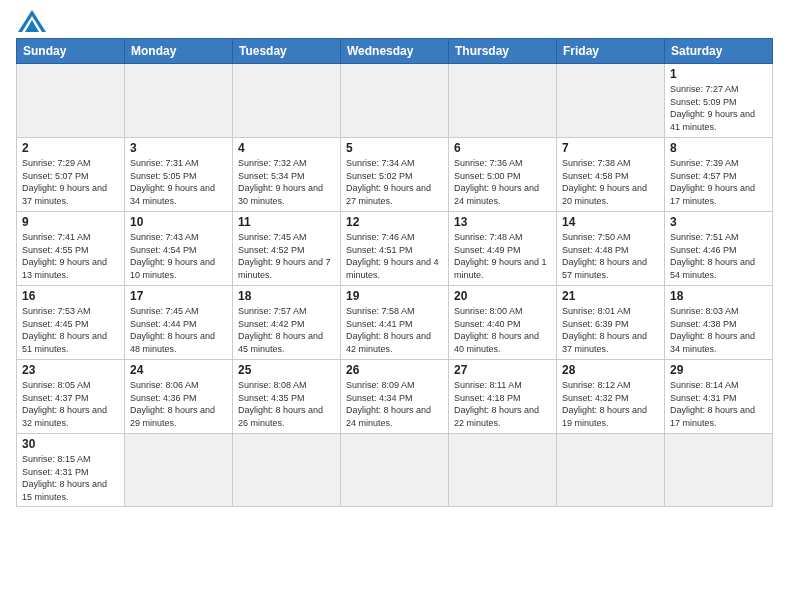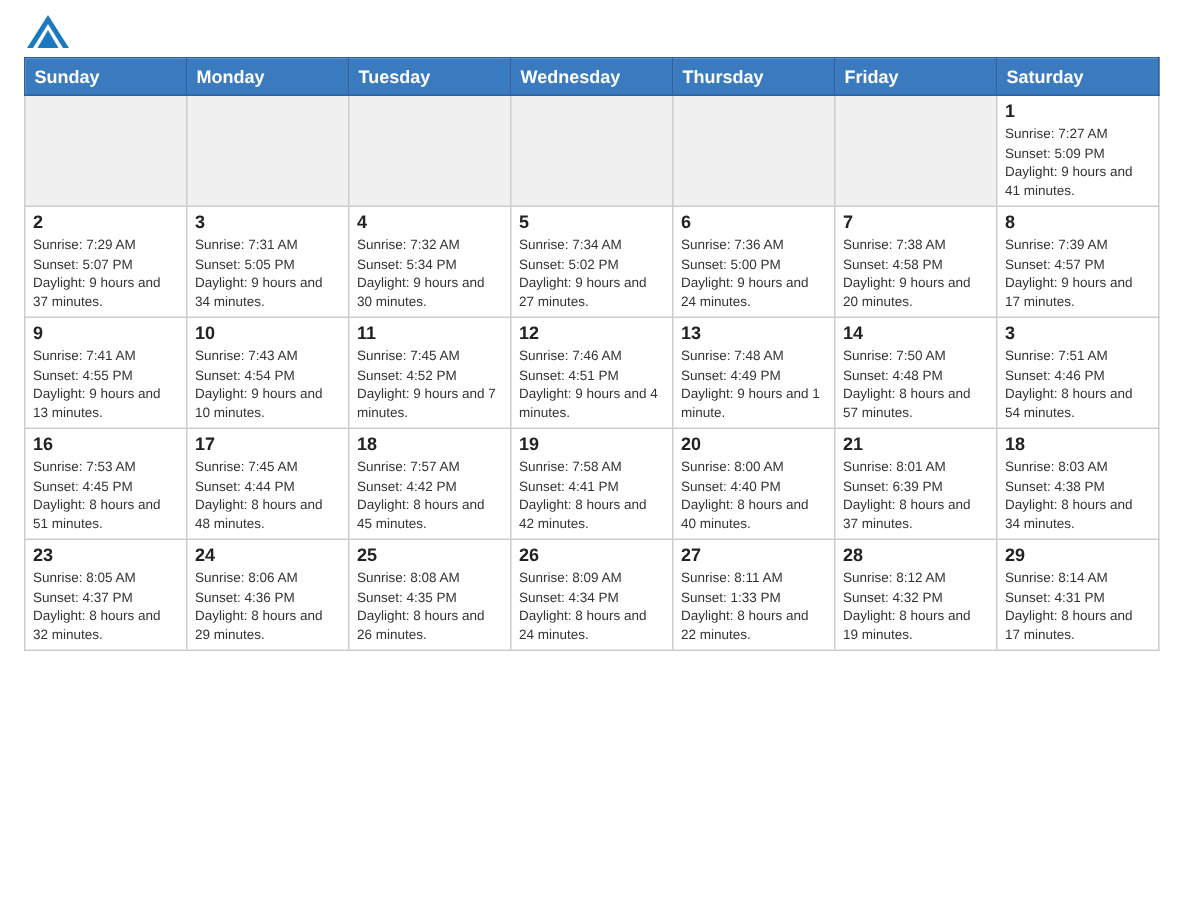--- a/index.html
+++ b/index.html
@@ -324,34 +324,49 @@
           <td>
             <span class="day-number">26</span>
             <div class="day-info">Sunrise: 8:09 AM
 Sunset: 4:34 PM
 Daylight: 8 hours
 and 24 minutes.</div>
           </td>
           <td>
             <span class="day-number">27</span>
             <div class="day-info">Sunrise: 8:11 AM
-Sunset: 1:33 PM
+Sunset: 4:18 PM
 Daylight: 8 hours
 and 22 minutes.</div>
           </td>
           <td>
             <span class="day-number">28</span>
             <div class="day-info">Sunrise: 8:12 AM
 Sunset: 4:32 PM
 Daylight: 8 hours
 and 19 minutes.</div>
           </td>
           <td>
             <span class="day-number">29</span>
             <div class="day-info">Sunrise: 8:14 AM
 Sunset: 4:31 PM
 Daylight: 8 hours
 and 17 minutes.</div>
           </td>
+        </tr>
+        <tr class="last-row">
+          <td>
+            <span class="day-number">30</span>
+            <div class="day-info">Sunrise: 8:15 AM
+Sunset: 4:31 PM
+Daylight: 8 hours
+and 15 minutes.</div>
+          </td>
+          <td class="empty"></td>
+          <td class="empty"></td>
+          <td class="empty"></td>
+          <td class="empty"></td>
+          <td class="empty"></td>
+          <td class="empty"></td>
         </tr>
       </tbody>
   </table>
 </div>
 
 </body></html>

